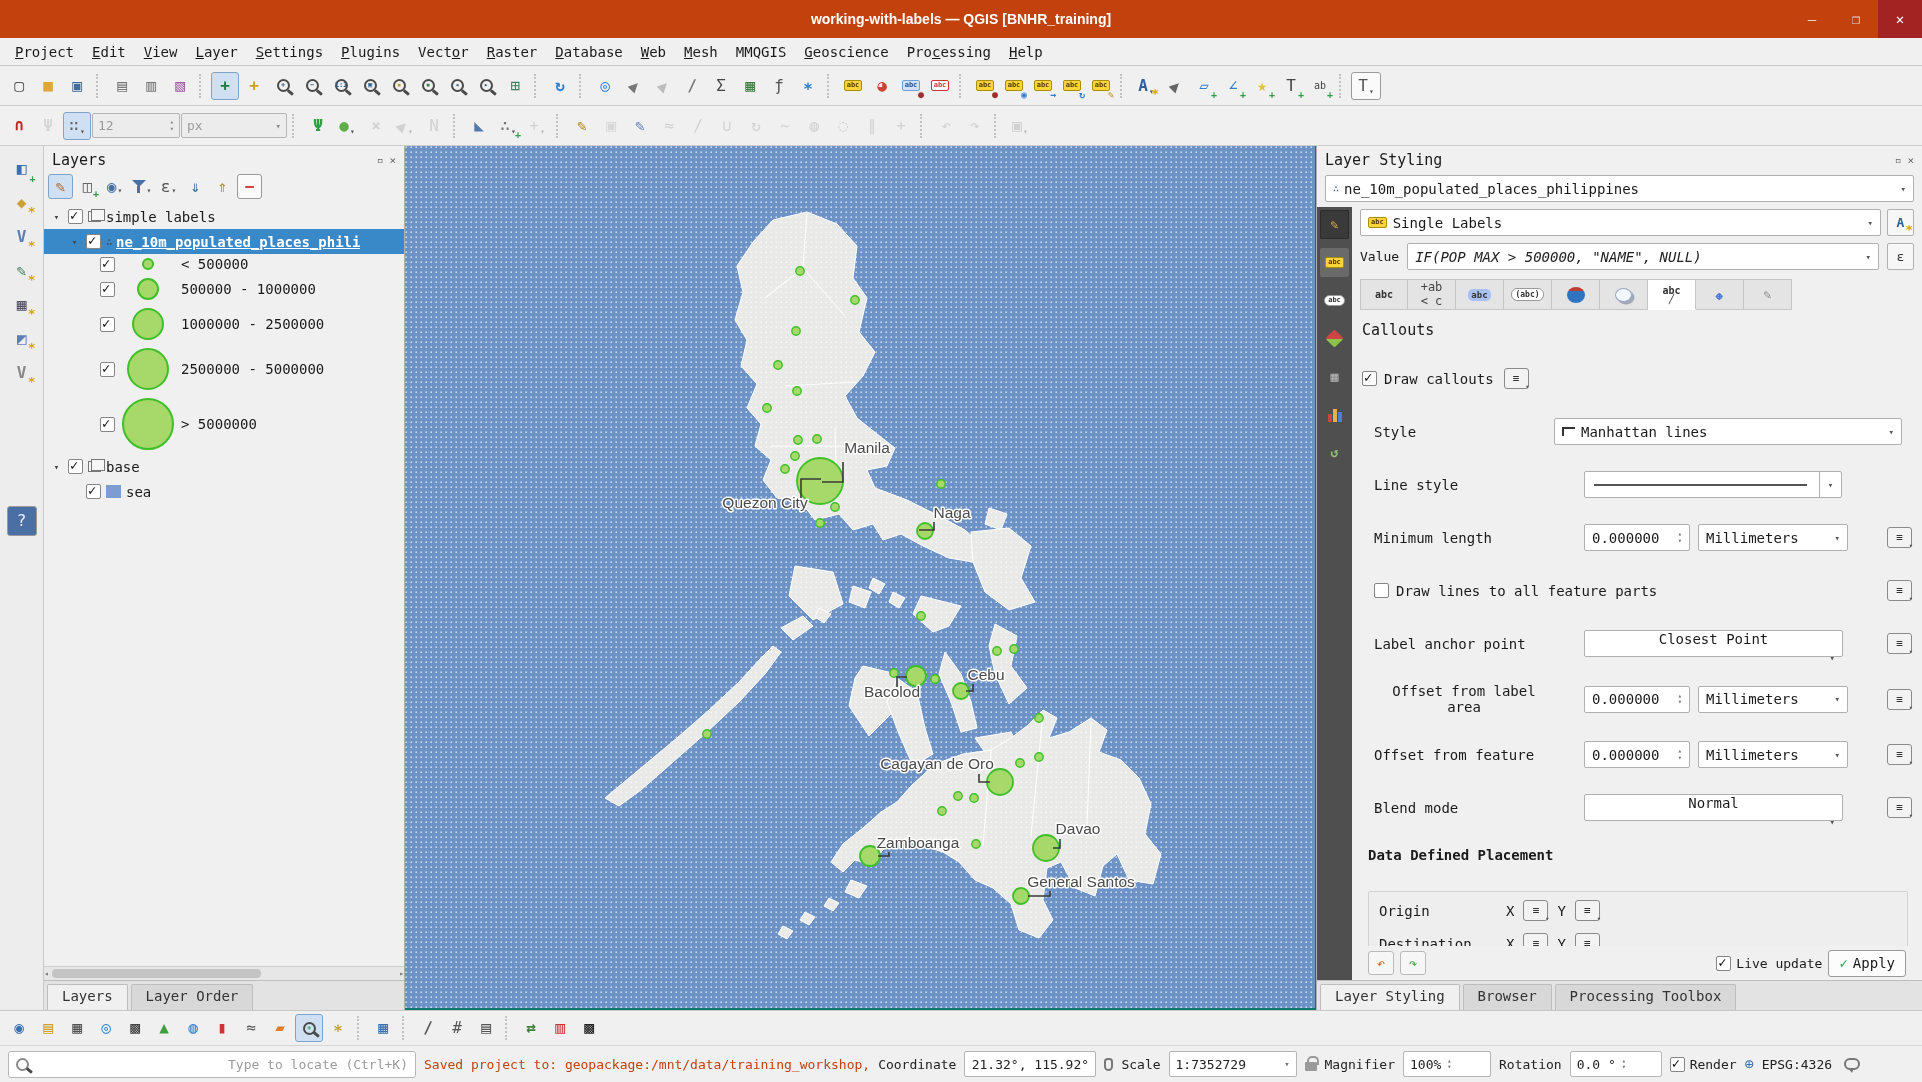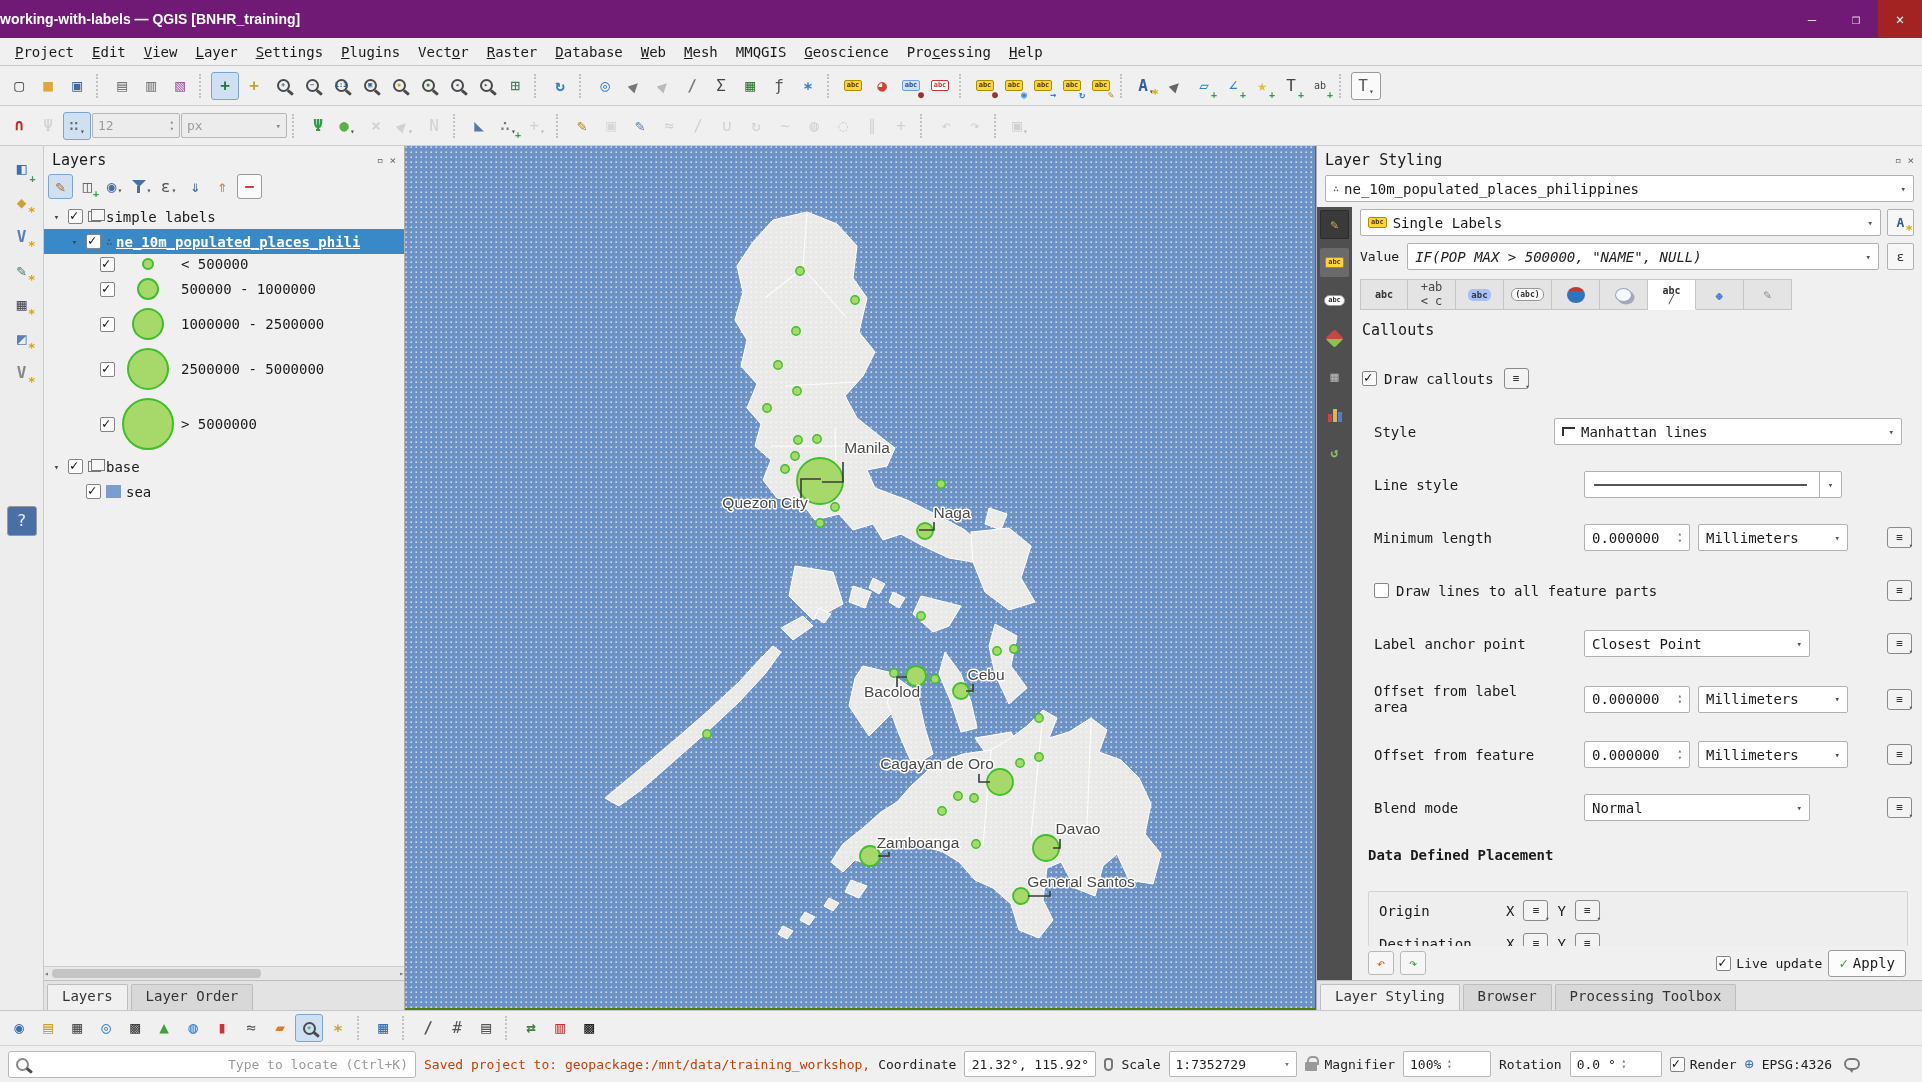--- a/index.html
+++ b/index.html
@@ -1,21 +1,21 @@
 <!DOCTYPE html>
 <html><head>
 <meta charset="utf-8">
 <style>
   * { box-sizing: border-box; margin:0; padding:0; }
   html,body { width:1922px; height:1082px; overflow:hidden; }
   body { font-family:"DejaVu Sans Mono","Liberation Mono",monospace; font-size:13px; background:#f0f0f0; color:#1a1a1a; position:relative; }
   button { background:none; border:none; font:inherit; color:inherit; cursor:default; }
 
   
-  .titlebar { height:38px; background:#701a75; display:flex; align-items:center; position:relative; }
+  .titlebar { height:38px; background:#c2410c; display:flex; align-items:center; justify-content:center; position:relative; }
   .titlebar .wtitle { color:#fff; font-family:"Liberation Sans",sans-serif; font-size:14px; font-weight:bold; }
   .winctl { position:absolute; right:0; top:0; height:38px; display:flex; }
   .winctl .wbtn { width:44px; height:38px; display:flex; align-items:center; justify-content:center; color:#ddd; font-size:14px; }
   .winctl .close { background:#a32222; color:#fff; }
 
   .menubar { height:28px; background:#f0f0f0; border-bottom:1px solid #c9c9c9; display:flex; align-items:center; padding-left:6px; font-size:14px; }
   .menu-item { padding:3px 9px; }
   .menu-item u { text-decoration:underline; }
 
   .toolbar { display:flex; align-items:center; background:#f0f0f0; border-bottom:1px solid #cdcdcd; padding:2px 5px; gap:1px; }
@@ -74,21 +74,21 @@
   .circwrap { width:56px; display:flex; justify-content:center; flex:none; }
   .circ { border-radius:50%; background:#a6d96a; border:2px solid #3fbf28; flex:none; }
 
   .hscroll { height:14px; background:#e7e7e7; border-top:1px solid #cfcfcf; display:flex; align-items:center; font-size:8px; color:#777; flex:none; }
   .hthumb { height:9px; background:#c4c4c4; border-radius:4px; width:58%; margin:0 3px; }
   .paneltabs { display:flex; height:30px; background:#e3e3e3; border-top:1px solid #bdbdbd; align-items:stretch; padding-top:3px; flex:none; }
   .ptab { padding:3px 14px 0; font-size:14px; background:#d8d8d8; border:1px solid #bdbdbd; border-bottom:none; margin-left:3px; border-radius:2px 2px 0 0; color:#333; }
   .ptab.on { background:#f0f0f0; }
 
   
-  #map-canvas { flex:1; position:relative; background:#4d7c0f; overflow:hidden; }
+  #map-canvas { flex:1; position:relative; background:#0f766e; overflow:hidden; }
   #mapsvg { position:absolute; inset:0; }
   .citylabel { font-family:"Liberation Sans","DejaVu Sans",sans-serif; font-size:15.5px; fill:#4a4a4a; paint-order:stroke; stroke:#ffffff; stroke-width:3px; stroke-linejoin:round; }
 
   
   #styling-panel { width:606px; border-left:1px solid #b0b0b0; }
   .layercombo { margin:3px 8px 5px; height:27px; background:#fff; border:1px solid #b0b0b0; border-radius:2px; display:flex; align-items:center; padding:0 7px; font-size:14px; gap:6px; flex:none; }
   .layercombo .car, .fcombo .car { margin-left:auto; font-size:9px; color:#555; }
   .sbody { flex:1; display:flex; min-height:0; }
   .rail { width:35px; background:#4f4f4f; display:flex; flex-direction:column; align-items:center; padding-top:3px; gap:9px; flex:none; }
   .rbtn { width:29px; height:29px; display:flex; align-items:center; justify-content:center; border-radius:2px; flex:none; }
@@ -117,21 +117,21 @@
   .ltab .slash { font-size:9px; line-height:.8; color:#222; }
   .movearr { position:relative; width:16px; height:16px; color:#4b7fd4; font-weight:bold; }
   .movearr span { position:absolute; left:50%; top:50%; transform:translate(-50%,-50%); font-size:13px; }
   .callarea { flex:1; overflow:hidden; padding:11px 2px 0; display:flex; flex-direction:column; gap:26px; font-size:14px; }
   .crow { display:flex; align-items:center; min-height:27px; flex:none; }
   .clabel { width:192px; flex:none; }
   .ddbtn { width:25px; height:21px; border:1px solid #8a8a8a; border-radius:3px; background:#f3f3f3; display:flex; align-items:center; justify-content:center; font-size:11px; color:#333; position:relative; flex:none; }
   .ddbtn::after { content:"▾"; position:absolute; right:-2px; bottom:-3px; font-size:7px; color:#555; }
   .spinfld { width:106px; } .unitcombo { width:150px; margin-left:8px; }
   .spinfld .arrows { margin-left:auto; font-size:7px; color:#777; line-height:.9; text-align:center; }
-  .wcombo { width:226px; } .stylecombo { flex:1; margin-right:10px; }
+  .wcombo { width:259px;flex-direction:column; } .stylecombo { flex:1; margin-right:10px; }
   .ddslot { margin-left:auto; }
   .manh { display:inline-block; width:13px; height:9px; border-top:2px solid #333; border-left:2px solid #333; flex:none; }
   .lineprev { flex:1; height:2px; background:#555; margin:0 2px; }
   .lcaret { width:22px; align-self:stretch; border-left:1px solid #b0b0b0; display:flex; align-items:center; justify-content:center; font-size:9px; color:#555; margin-left:4px; }
   .ddpbox { border:1px solid #d2d2d2; background:#eeeeee; border-radius:2px; margin:2px 4px 0 6px; padding:8px 10px 10px; display:flex; flex-direction:column; gap:12px; }
   .ddprow { display:flex; align-items:center; gap:9px; }
   .sbottom { height:34px; display:flex; align-items:center; gap:6px; padding:0 8px; flex:none; }
   .ubtn { width:26px; height:24px; border:1px solid #b9b9b9; border-radius:3px; background:#f6f6f6; display:flex; align-items:center; justify-content:center; font-size:14px; }
   .applybtn { height:27px; border:1px solid #9a9a9a; border-radius:3px; background:#fcfcfc; padding:0 10px; display:flex; gap:5px; align-items:center; font-size:14px; }
   .grncheck { color:#2f9e44; font-weight:bold; }
@@ -847,21 +847,21 @@
           <div class="crow">
             <span class="clabel" style="padding-left:12px;">Label anchor point</span>
             <div class="fcombo wcombo" style="margin-left:30px;">
               <span>Closest Point</span>
               <span class="car">▾</span>
             </div>
             <span class="ddbtn ddslot">≡</span>
           </div>
 
           <div class="crow">
-            <span class="clabel" style="padding-left:12px;">Offset from label area</span>
+            <span class="clabel" style="padding-left:12px;text-align:center;">Offset from label area</span>
             <div class="fcombo spinfld" style="margin-left:30px;">
               <span>0.000000</span>
               <span class="arrows">▴<br>▾</span>
             </div>
             <div class="fcombo unitcombo">
               <span>Millimeters</span>
               <span class="car">▾</span>
             </div>
             <span class="ddbtn ddslot">≡</span>
           </div>

